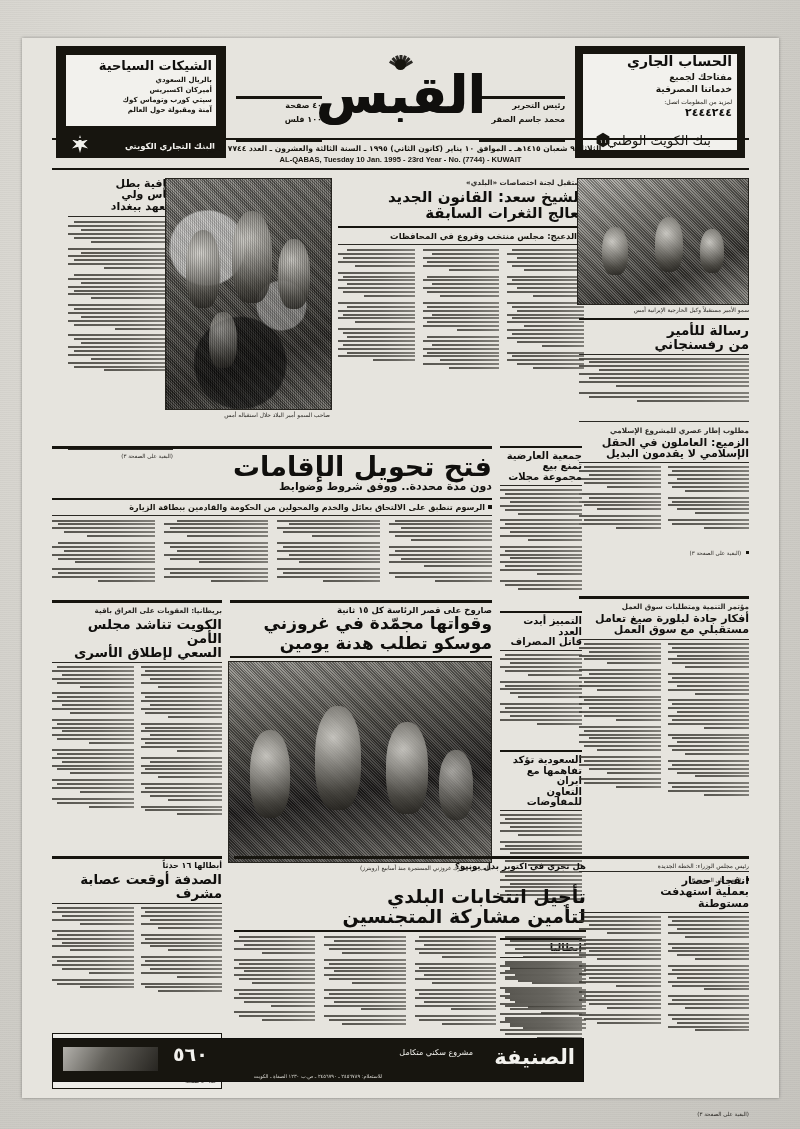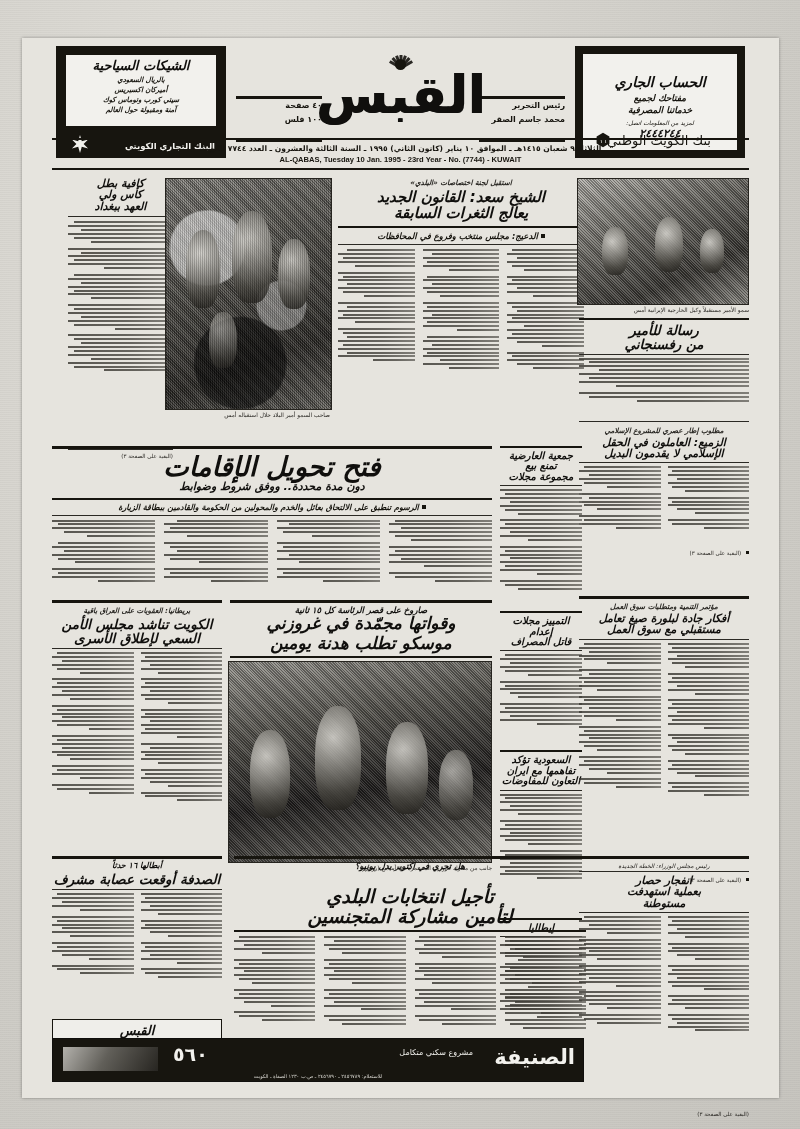--- a/index.html
+++ b/index.html
@@ -19,21 +19,21 @@
       repeating-linear-gradient(0deg,rgba(0,0,0,0.025) 0 1px,rgba(255,255,255,0.02) 1px 2px),
       radial-gradient(ellipse at 30% 20%,#e2e0da 0%,#d4d2cc 45%,#c6c4be 100%);
   }
   .sheet{
     position:absolute;left:22px;top:38px;width:757px;height:1060px;
     background:#e6e4de;
     box-shadow:0 0 3px rgba(0,0,0,.35);
   }
   
   .ar{direction:rtl;text-align:right;}
-  .ctr{text-align:center;font-style:italic;}
+  .ctr{}
   .hl{font-weight:bold;color:#100f0d;line-height:1.04;letter-spacing:-.2px;}
   .kick{font-size:7.2px;color:#2a2824;line-height:1.25;font-weight:bold;}
   .hr1{height:1px;background:#2b2924;}
   .hr2{height:2px;background:#17150f;}
   .hr3{height:3px;background:#17150f;}
 
   
   .body-col{overflow:hidden;}
   .tline{
     height:2px;margin-bottom:1.9px;
@@ -135,21 +135,21 @@
         <div style="position:absolute;right:10px;bottom:6px;font-size:8.5px;font-weight:bold;color:#f2f1ed">البنك التجاري الكويتي</div>
         <div style="position:absolute;left:14px;bottom:4px;width:18px;height:18px">
           <svg viewBox="0 0 20 20" width="18" height="18">
             <polygon points="10,0 12,7 19,5 14,10 19,15 12,13 10,20 8,13 1,15 6,10 1,5 8,7" fill="#f2f1ed"></polygon>
           </svg>
         </div>
       </div>
 
       <div class="ad-box" style="right:34px;top:8px;width:168px;height:110px;background:#17150f">
         <div style="position:absolute;left:6px;top:6px;right:6px;bottom:6px;background:#f2f1ed;border:1px solid #17150f">
-          <div class="ar ctr" style="padding:21px 5px 0 5px">
+          <div class="ar ctr" style="padding:0 5px 0 5px">
             <div style="font-size:14px;font-weight:bold;color:#100f0d;line-height:1.05">الحساب الجاري</div>
             <div style="font-size:9px;color:#17150f;line-height:1.35;margin-top:2px;font-weight:bold">مفتاحك لجميع</div>
             <div style="font-size:9px;color:#17150f;line-height:1.35;font-weight:bold">خدماتنا المصرفية</div>
             <div style="font-size:6px;color:#17150f;line-height:1.4;margin-top:3px">لمزيد من المعلومات اتصل:</div>
             <div style="font-size:11px;color:#100f0d;font-weight:bold;letter-spacing:1px">٢٤٤٤٢٤٤</div>
           </div>
           <div style="position:absolute;right:26px;bottom:2px;font-size:13px;font-weight:normal;color:#17150f">بنك الكويت الوطني</div>
           <div style="position:absolute;left:12px;bottom:2px;width:16px;height:16px">
             <svg viewBox="0 0 20 20" width="16" height="16">
               <polygon points="10,1 18,5.5 18,14.5 10,19 2,14.5 2,5.5" fill="#17150f"></polygon>
@@ -571,21 +571,21 @@
           <div class="tline s1"></div>
           <div class="tline s2"></div>
         <div class="tline s1"></div>
           <div class="tline s6"></div>
         <div class="tgap"></div>
         <div class="tline s1"></div>
           <div class="tline s2"></div>
           <div class="tline s4"></div>
       </div>
       <div class="hr2" style="margin:4px 0 3px 0"></div>
-      <div class="ar ctr hl h-xs">التمييز مجلات إعدام</div>
+      <div class="ar ctr hl h-xs">التمييز أيدت العدد</div>
       <div class="ar ctr hl h-xs">قاتل المصراف</div>
       <div class="hr1" style="margin:3px 0"></div>
       <div class="body-col" style="height:92px">
         <div class="tline s2"></div>
           <div class="tline s1"></div>
           <div class="tline s3"></div>
         <div class="tline s1"></div>
           <div class="tline s2"></div>
           <div class="tline s5"></div>
         <div class="tgap"></div>

